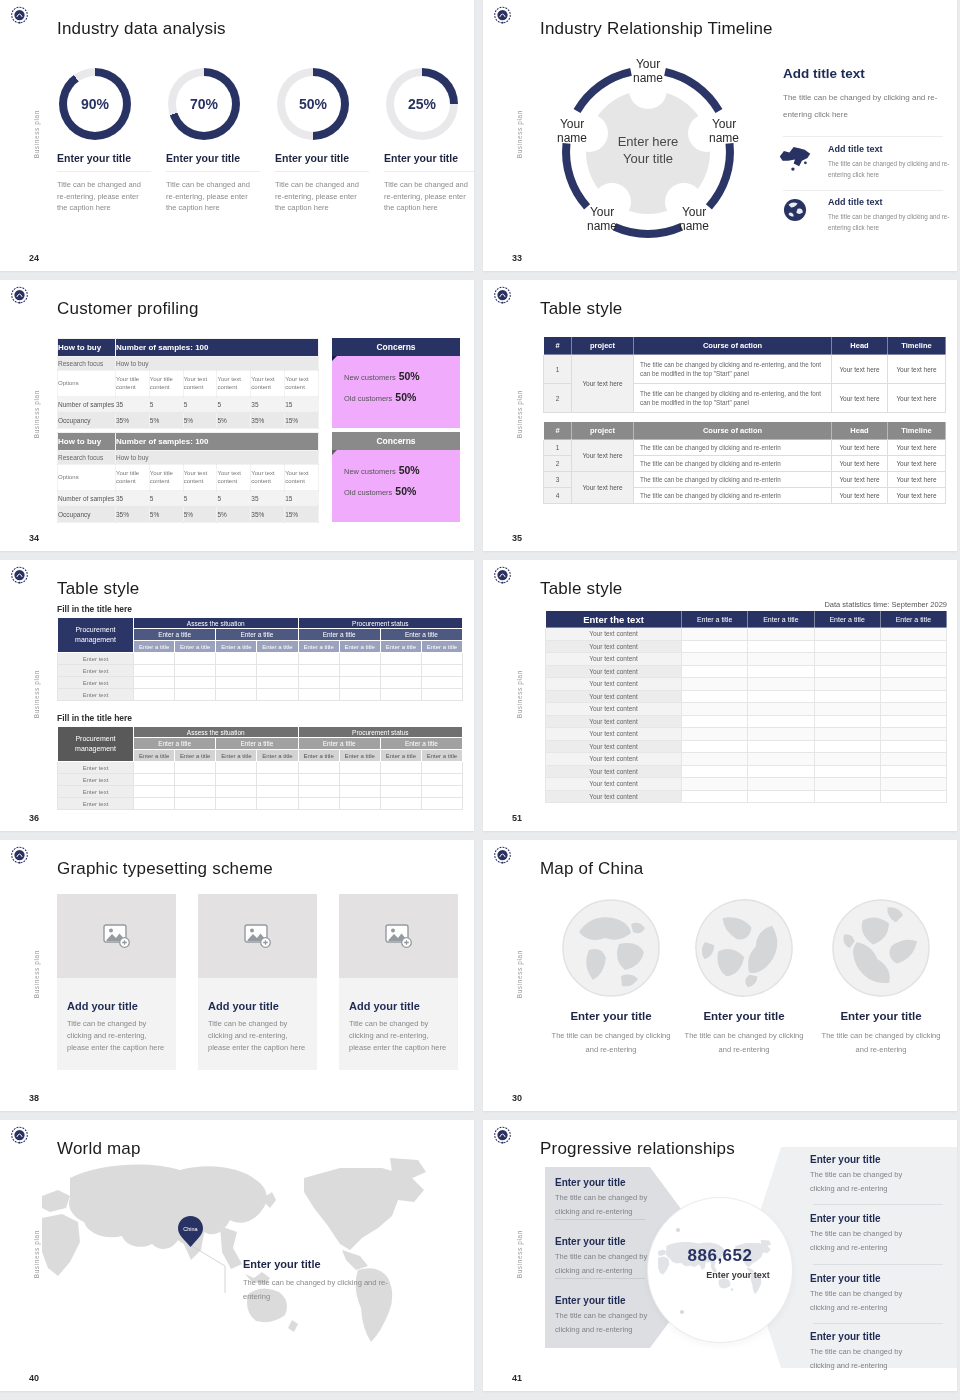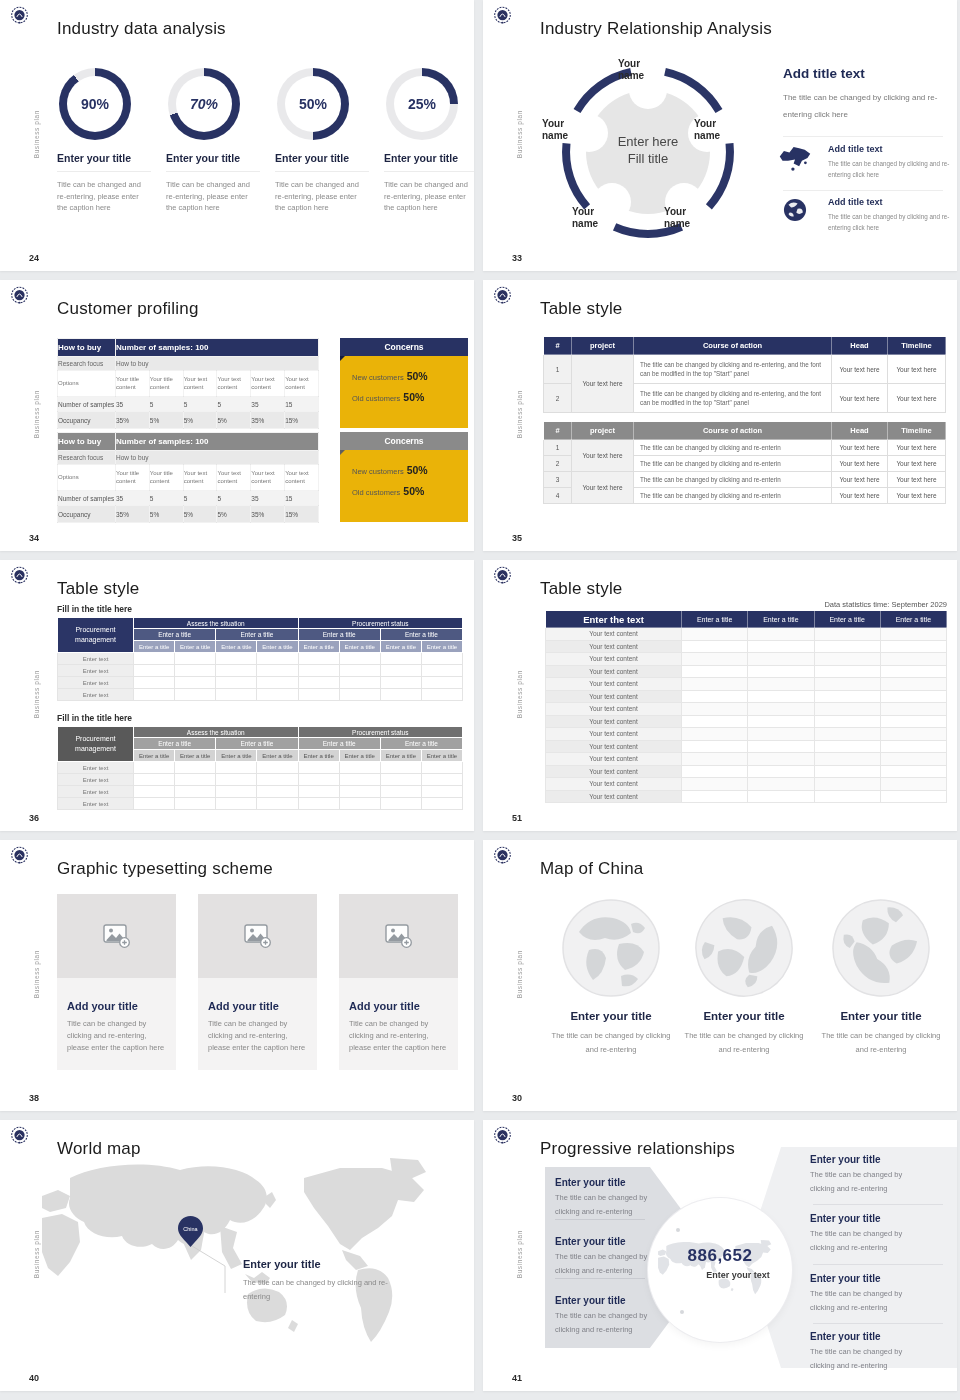--- a/index.html
+++ b/index.html
@@ -20,39 +20,39 @@
 .d-col { width:94px; margin-right:15px; }
 .donut { width:72px; height:72px; border-radius:50%; position:relative; margin-left:2px; background:#e9e9eb; }
 .d-hole { position:absolute; inset:8px; background:#fff; border-radius:50%; }
 .d-pct { position:absolute; inset:0; display:flex; align-items:center; justify-content:center; font-weight:700; font-size:14px; color:#283263; }
 .d-title { margin-top:12px; font-size:10.5px; font-weight:700; color:#1d2442; padding-bottom:7px; border-bottom:1px solid #ececec; }
 .d-cap { margin-top:7px; font-size:7.5px; color:#8c8c8c; line-height:1.55; width:88px; }
 
 
 .gear-svg { position:absolute; left:65px; top:52px; width:200px; height:200px; }
 .gear-center { position:absolute; left:105px; top:134px; width:120px; text-align:center; font-size:13px; color:#474747; line-height:1.3; }
-.gnode { position:absolute; width:60px; font-size:10px; font-weight:700; color:#2a2a2a; line-height:1.15; }
+.gnode { position:absolute; width:60px; text-align:center; font-size:12px; font-weight:400; color:#2a2a2a; line-height:1.15; }
 .p33 { position:absolute; left:300px; }
 .p33-head { top:66px; font-size:13.5px; font-weight:700; color:#1f2a55; }
 .p33-body { top:90px; width:162px; font-size:8px; color:#7a7a7a; line-height:2.1; }
 .p33-div { position:absolute; left:300px; width:160px; border-top:1px solid #ededed; }
 .p33-item-icon { position:absolute; left:294px; width:36px; height:30px; }
 .p33-item-head { position:absolute; left:345px; font-size:9px; font-weight:700; color:#1f2a55; }
 .p33-item-body { position:absolute; left:345px; width:128px; font-size:6.3px; color:#8a8a8a; line-height:1.8; }
 
 
 .t34 { position:absolute; left:57px; border-collapse:collapse; table-layout:fixed; width:262px; }
 .t34 td { border:1px solid rgba(0,0,0,.05); text-align:left; font-size:6px; color:#777; overflow:hidden; }
 .t34 .hd td { background:#283263; color:#fff; font-weight:700; font-size:8px; height:18px; }
 .t34.gray .hd td { background:#8a8a8a; }
 .t34 .r2 td { background:#e9e9e9; font-size:6.5px; color:#666; height:14px; }
 .t34 .opt td { background:#fff; height:26px; line-height:1.3; }
 .t34 .smp td { background:#f3f3f3; font-size:6.5px; color:#555; height:15px; }
 .t34 .occ td { background:#e9e9e9; font-size:6.5px; color:#555; height:17px; }
-.concern { position:absolute; left:340px; width:128px; height:90px; background:#eab308; }
+.concern { position:absolute; left:332px; width:128px; height:90px; background:#f0abfc; }
 .concern-hd { position:relative; height:18px; background:#283263; color:#fff; font-weight:700; font-size:8.5px; text-align:center; line-height:18px; }
 .concern.gray .concern-hd { background:#8a8a8a; }
 .concern-hd::before { content:""; position:absolute; left:0; top:100%; border-right:5px solid transparent; border-top:5px solid #151c3f; }
 .concern.gray .concern-hd::before { border-top-color:#5f5f5f; }
 .concern-body { padding:14px 0 0 12px; }
 .concern-line { font-size:7.5px; color:#555; margin-bottom:9px; }
 .concern-line b { font-size:10.5px; color:#222; margin-left:3px; }
 
 
 .t35 { position:absolute; left:60px; border-collapse:collapse; table-layout:fixed; width:402px; }
@@ -179,21 +179,21 @@
       <div class="d-row">
         <div class="d-col">
           <div class="donut" style="background: conic-gradient(rgb(40, 50, 99) 0deg, rgb(40, 50, 99) 90%, rgb(233, 233, 235) 90%, rgb(233, 233, 235) 100%);">
               <div class="d-hole"></div>
               <span class="d-pct">90%</span>
             </div>
           <div class="d-title">Enter your title</div>
           <div class="d-cap">Title can be changed and re-entering, please enter the caption here</div>
         </div>
         <div class="d-col">
-          <div class="donut" style="background: conic-gradient(rgb(40, 50, 99) 0deg, rgb(40, 50, 99) 70%, rgb(233, 233, 235) 70%, rgb(233, 233, 235) 100%); font-style: italic;">
+          <div class="donut" style="background: conic-gradient(rgb(40, 50, 99) 0deg, rgb(40, 50, 99) 70%, rgb(233, 233, 235) 70%, rgb(233, 233, 235) 100%);">
               <div class="d-hole"></div>
               <span class="d-pct">70%</span>
             </div>
           <div class="d-title">Enter your title</div>
           <div class="d-cap">Title can be changed and re-entering, please enter the caption here</div>
         </div>
         <div class="d-col">
           <div class="donut" style="background: conic-gradient(rgb(40, 50, 99) 0deg, rgb(40, 50, 99) 50%, rgb(233, 233, 235) 50%, rgb(233, 233, 235) 100%);">
               <div class="d-hole"></div>
               <span class="d-pct">50%</span>
@@ -213,37 +213,37 @@
       <div class="pnum">24</div>
     </div>
   </div>
 
   <div class="cell r">
     <div class="slide">
       <svg class="logo" viewBox="0 0 20 20">
           <use href="#logosym"></use>
         </svg>
       <div class="vtext">Business plan</div>
-      <div class="stitle">Industry Relationship Analysis</div>
+      <div class="stitle">Industry Relationship Timeline</div>
       <svg class="gear-svg" viewBox="0 0 200 200">
         <circle cx="100" cy="100" r="62" fill="#e6e6e6"></circle>
         <circle cx="100" cy="38" r="19" fill="#fff"></circle>
         <circle cx="159" cy="81" r="19" fill="#fff"></circle>
         <circle cx="136" cy="150" r="19" fill="#fff"></circle>
         <circle cx="64" cy="150" r="19" fill="#fff"></circle>
         <circle cx="41" cy="81" r="19" fill="#fff"></circle>
         <path d="M117,19.8 A82,82 0 0 1 171,59" stroke="#2b3566" stroke-width="8" fill="none"></path>
         <path d="M181.5,91.4 A82,82 0 0 1 160.9,154.9" stroke="#2b3566" stroke-width="8" fill="none"></path>
         <path d="M133.4,174.9 A82,82 0 0 1 66.6,174.9" stroke="#2b3566" stroke-width="8" fill="none"></path>
         <path d="M39.1,154.9 A82,82 0 0 1 18.5,91.4" stroke="#2b3566" stroke-width="8" fill="none"></path>
         <path d="M29,59 A82,82 0 0 1 83,19.8" stroke="#2b3566" stroke-width="8" fill="none"></path>
       </svg>
       <div class="gear-center">
         <div>Enter here</div>
-        <div>Fill title</div>
+        <div>Your title</div>
       </div>
       <div class="gnode" style="left:135px;top:58px">
           <div>Your</div>
           <div>name</div>
         </div>
       <div class="gnode" style="left:211px;top:118px">
           <div>Your</div>
           <div>name</div>
         </div>
       <div class="gnode" style="left:59px;top:118px">

